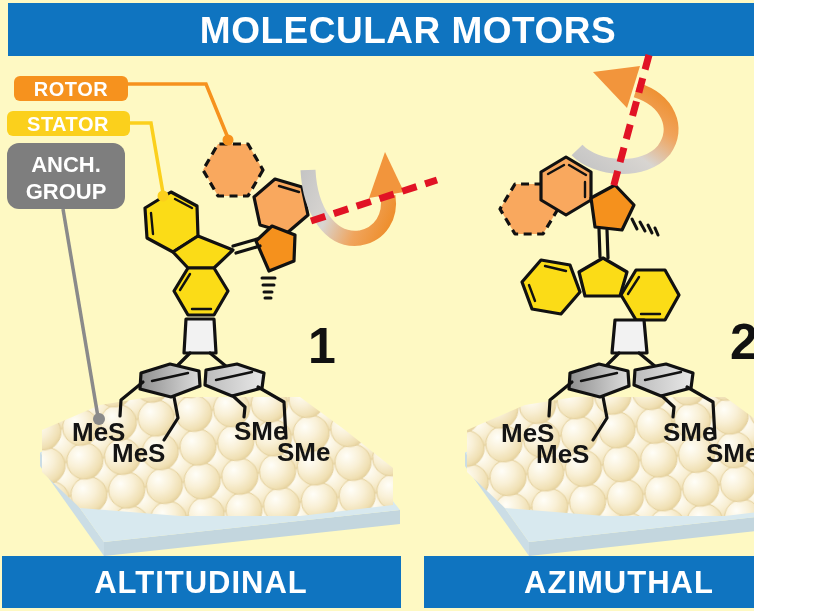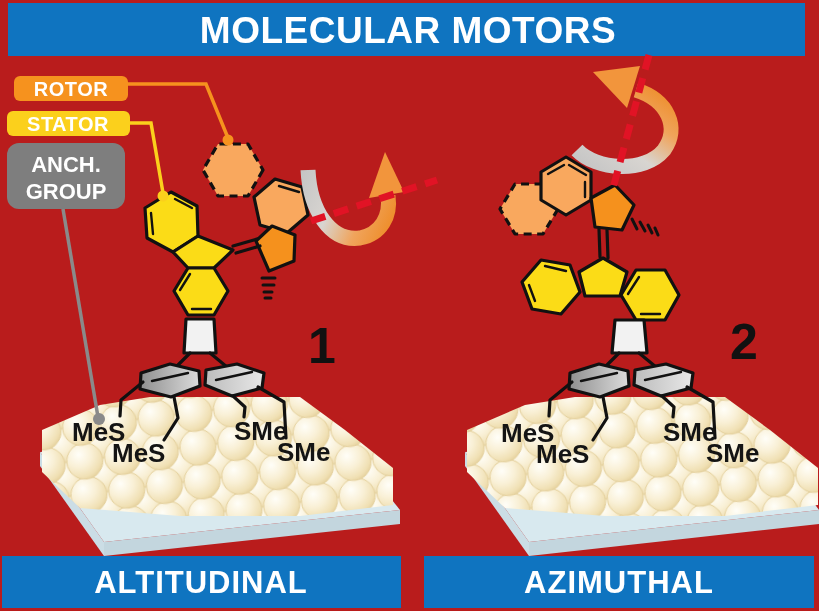--- a/index.html
+++ b/index.html
@@ -1,16 +1,16 @@
 <!DOCTYPE html>
 <html><head>
 <meta charset="utf-8">
 <style>
   html,body{margin:0;padding:0;background:#ffffff;}
-  .fig{position:relative;width:819px;height:611px;background:#b91c1c;overflow:hidden;}
+  .fig{position:relative;width:754px;height:611px;background:#fef9c3;overflow:hidden;}
   svg{display:block;}
   text{font-family:"Liberation Sans",sans-serif;}
   .banner-text{font-weight:700;font-size:37px;fill:#ffffff;letter-spacing:.5px;}
   .caption-text{font-weight:700;font-size:31px;fill:#ffffff;letter-spacing:1px;}
   .legend-text{font-weight:700;font-size:20px;fill:#ffffff;letter-spacing:.5px;}
   .legend-text-lg{font-weight:700;font-size:22px;fill:#ffffff;}
   .s-label{font-weight:700;font-size:26px;fill:#141414;}
   .num{font-weight:700;font-size:50px;fill:#111111;}
   .bond{stroke:#111111;stroke-width:3.2;fill:none;stroke-linejoin:round;stroke-linecap:round;}
   .ring{stroke:#111111;stroke-width:3.2;stroke-linejoin:round;}

